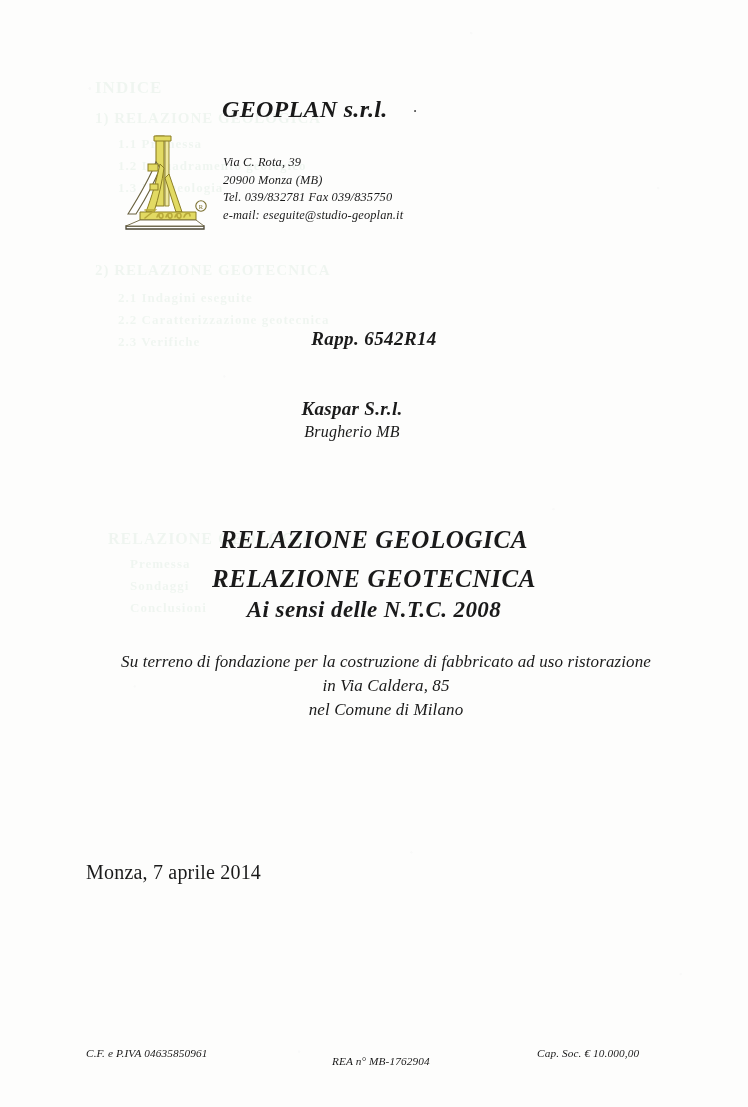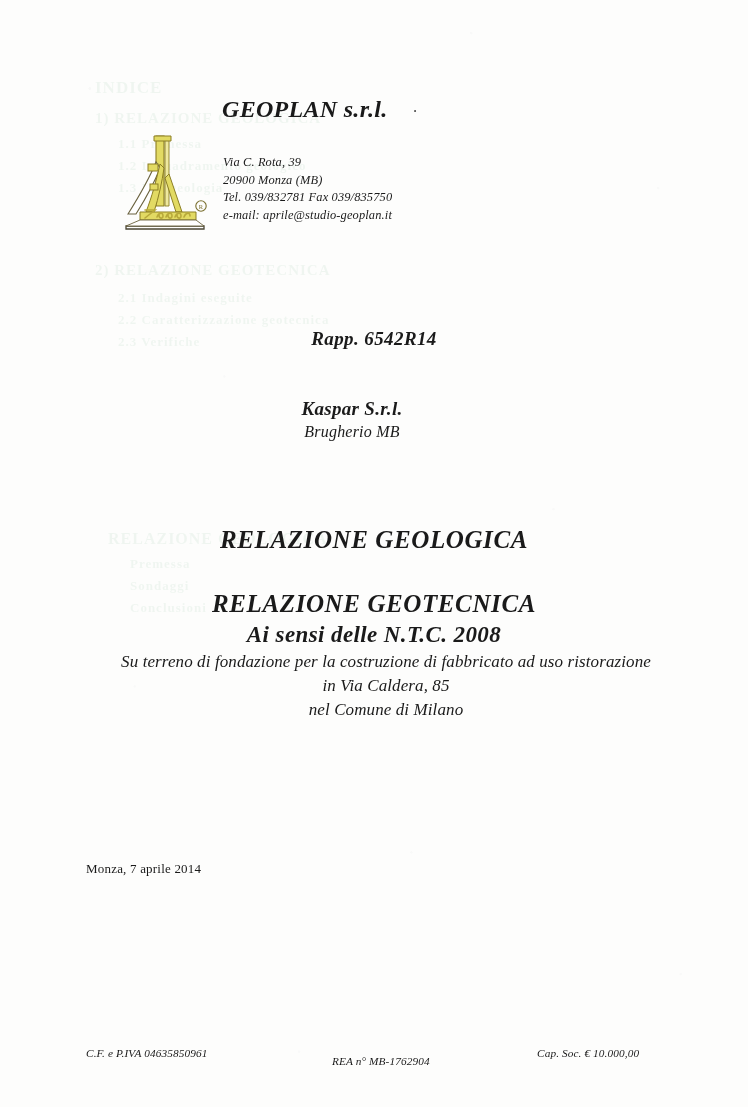--- a/index.html
+++ b/index.html
@@ -140,21 +140,21 @@
     left: 0;
     width: 748px;
     text-align: center;
   }
   .title-main {
     font-size: 25px;
     font-weight: bold;
     font-style: italic;
     letter-spacing: 0.6px;
   }
-  .title-main.second { margin-top: 36px; }
+  .title-main.second { margin-top: 11px; }
   .title-sub {
     margin-top: 4px;
     font-size: 23px;
     font-weight: bold;
     font-style: italic;
     letter-spacing: 0.4px;
   }
 
   .subject {
     position: absolute;
@@ -167,21 +167,21 @@
     line-height: 1.42;
     letter-spacing: 0.1px;
     padding-left: 12px;
   }
 
   
   .date-line {
     position: absolute;
     top: 861px;
     left: 86px;
-    font-size: 13px;
+    font-size: 20px;
     letter-spacing: 0.2px;
   }
 
   
   .footer {
     position: absolute;
     bottom: 44px;
     left: 0;
     width: 632px;
     height: 16px;
@@ -253,21 +253,21 @@
     </div>
 
     <div class="company-name">
       <span>GEOPLAN s.r.l.</span><span class="company-name-dot">·</span>
     </div>
 
     <div class="address-block">
       <div>Via C. Rota, 39</div>
       <div>20900 Monza (MB)</div>
       <div>Tel. 039/832781  Fax 039/835750</div>
-      <div>e-mail: aprile@studio-geoplan.it</div>
+      <div>e-mail: eseguite@studio-geoplan.it</div>
     </div>
   </div>
 
   <div class="rapp">Rapp.  6542R14</div>
 
   <div class="client">
     <div class="client-name">Kaspar S.r.l.</div>
     <div class="client-city">Brugherio MB</div>
   </div>
 

